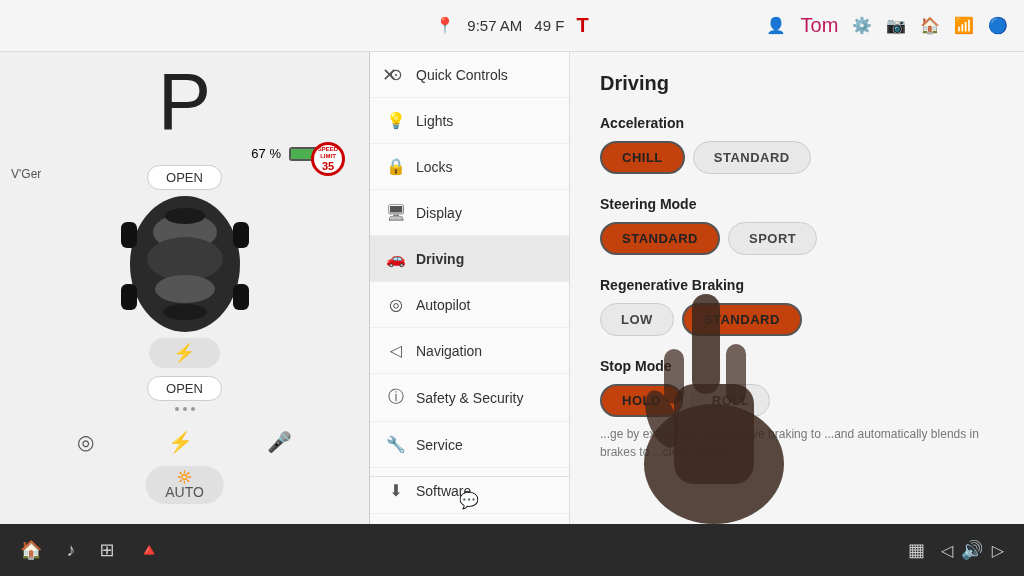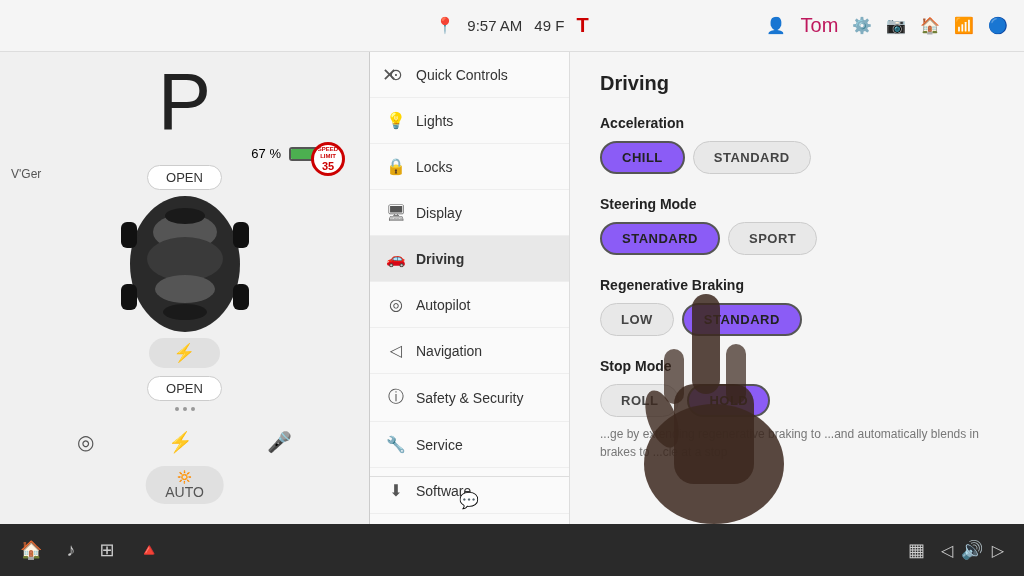--- a/index.html
+++ b/index.html
@@ -314,21 +314,21 @@
       border-radius: 20px;
       font-size: 13px;
       font-weight: 600;
       cursor: pointer;
       border: 1px solid #ccc;
       background: #e8e8e8;
       color: #444;
       letter-spacing: 0.5px;
     }
     .mode-btn.active {
-      background: #8b5cf6;
+      background: #c2410c;
       border: 2px solid #555;
       color: #222;
     }
 
     .setting-description {
       font-size: 12px;
       color: #777;
       margin-top: 8px;
       line-height: 1.5;
     }
@@ -567,22 +567,22 @@
       <div class="setting-label">Regenerative Braking</div>
       <div class="btn-group">
         <button class="mode-btn">LOW</button>
         <button class="mode-btn active">STANDARD</button>
       </div>
     </div>
 
     <div class="setting-section">
       <div class="setting-label">Stop Mode</div>
       <div class="btn-group">
+        <button class="mode-btn active">HOLD</button>
         <button class="mode-btn">ROLL</button>
-        <button class="mode-btn active">HOLD</button>
       </div>
       <div class="setting-description">...ge by extending regenerative braking to
 ...and automatically blends in brakes to
 ...cle at a stop</div>
     </div>
   </div>
 
 </div>
 
 <div class="hand-overlay">

